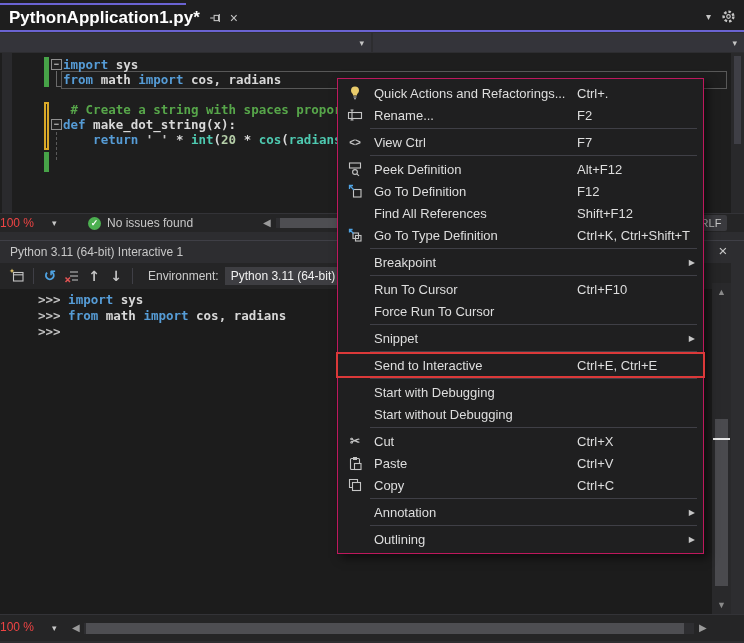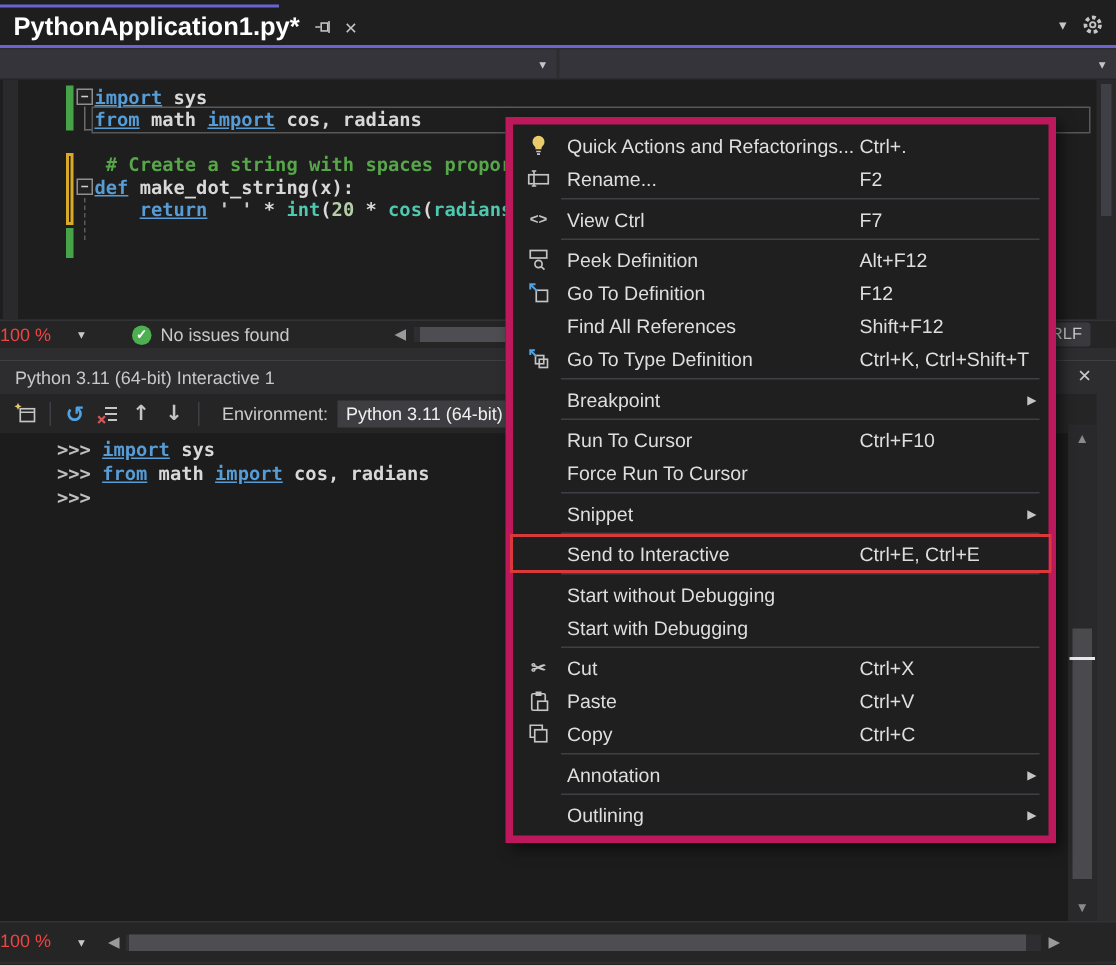--- a/index.html
+++ b/index.html
@@ -27,21 +27,21 @@
   .chg-yellow{top:49px;height:48px;border:2px solid var(--yellow-bar);box-sizing:border-box;background:transparent;}
   .chg-green2{top:99px;height:20px;background:var(--green-bar);}
   .fold{position:absolute;left:51px;width:11px;height:11px;border:1px solid #8F8F8F;background:#222;
         color:#CFCFCF;font:bold 9px "Liberation Sans",sans-serif;line-height:9px;text-align:center;box-sizing:border-box;}
   .fold1{top:6px;} .fold2{top:66px;}
   .extent{position:absolute;left:56px;top:18px;width:5px;height:15px;border-left:1px solid #6A6A6A;border-bottom:1px solid #6A6A6A;}
   .dashedguide{position:absolute;left:56px;top:79px;height:28px;border-left:1px dashed #5A5A5A;}
   .curline{position:absolute;left:61px;top:18px;width:666px;height:18px;border:1px solid #585858;box-sizing:border-box;}
   .codewrap{position:absolute;left:63px;top:4px;white-space:pre;}
   .code-line{height:15px;line-height:15px;font:bold 12.5px "DejaVu Sans Mono",monospace;white-space:pre;}
-  .tk-kw{color:var(--tk-kw);text-decoration:underline;} .tk-pl{color:var(--tk-pl);} .tk-cm{color:var(--tk-cm);}
+  .tk-kw{color:var(--tk-kw);} .tk-pl{color:var(--tk-pl);} .tk-cm{color:var(--tk-cm);}
   .tk-st{color:var(--tk-st);} .tk-fn{color:var(--tk-fn);} .tk-nu{color:var(--tk-nu);}
   .tk-prompt{color:var(--tk-prompt);}
   .ed-vscroll{position:absolute;right:0;top:0;width:13px;height:160px;background:#29292B;}
   .ed-vthumb{position:absolute;left:3px;top:3px;width:7px;height:88px;background:#3F3F46;}
   
   .edstatus{position:absolute;left:0;top:213px;width:744px;height:19px;background:#252526;border-top:1px solid #333337;box-sizing:border-box;}
   .zoomlbl{position:absolute;left:0;top:2px;font-size:12px;color:#ef4444;}
   .zoomchev{position:absolute;left:52px;top:4px;font-size:9px;color:#C8C8C8;}
   .checkdot{position:absolute;left:88px;top:3px;width:13px;height:13px;border-radius:50%;background:var(--check-green);
             color:#fff;font:bold 9px "Liberation Sans",sans-serif;line-height:13px;text-align:center;}
@@ -69,21 +69,21 @@
   .repl{position:absolute;left:0;top:48px;width:712px;height:325px;background:#1C1C1C;padding:3px 0 0 38px;box-sizing:border-box;}
   .repl-line{height:16px;line-height:16px;font:bold 12.5px "DejaVu Sans Mono",monospace;white-space:pre;}
   .pn-vscroll{position:absolute;left:712px;top:42px;width:19px;height:331px;background:#29292B;}
   .vs-arrow{position:absolute;left:0;width:19px;text-align:center;font-size:9px;color:#8A8A8A;}
   .pn-vthumb{position:absolute;left:3px;top:136px;width:13px;height:167px;background:#4A4A4E;}
   .caret-mark{position:absolute;left:1px;top:155px;width:17px;height:2px;background:#E8E8E8;}
   .right-strip{position:absolute;right:0;top:0;width:13px;height:403px;background:#2D2D30;}
   .pane-status{position:absolute;left:0;top:373px;width:744px;height:27px;background:#252526;border-top:1px solid #333337;box-sizing:border-box;}
   .pane-bottom{position:absolute;left:0;top:400px;width:744px;height:3px;background:#2D2D30;}
   
-  .ctxmenu{position:absolute;left:337px;top:78px;width:367px;background:#1F1F20;border:5px solid #be185d;
+  .ctxmenu{position:absolute;left:337px;top:78px;width:367px;background:#1F1F20;border:1px solid #be185d;
            box-sizing:border-box;padding:3px 0;z-index:20;box-shadow:4px 4px 9px rgba(0,0,0,0.55);}
   .menu-item{position:relative;display:flex;align-items:center;height:22px;padding:0 6px 0 4px;color:#DEDEDE;font-size:13px;}
   .mi-icon{width:26px;height:100%;display:flex;align-items:center;justify-content:center;flex:none;}
   .mi-label{flex:1;padding-left:6px;white-space:nowrap;}
   .mi-shortcut{width:120px;flex:none;text-align:left;white-space:nowrap;}
   .mi-arrow{position:absolute;right:8px;top:7px;font-size:8px;color:#C5C5C5;}
   .menu-sep{height:1px;background:#3F3F46;margin:2px 6px 2px 32px;}
   .txticon{font:bold 10px "Liberation Sans",sans-serif;color:#C5C5C5;}
   svg{display:block;}
 </style>
@@ -301,26 +301,26 @@
       </div>
       <div class="menu-sep"></div>
       <div class="menu-item highlighted" style="box-shadow: rgb(219, 57, 57) 0px 0px 0px 2px; align-items: center;">
         <span class="mi-icon"></span>
         <span class="mi-label">Send to Interactive</span>
         <span class="mi-shortcut">Ctrl+E, Ctrl+E</span>
       </div>
       <div class="menu-sep"></div>
       <div class="menu-item">
         <span class="mi-icon"></span>
+        <span class="mi-label">Start with Debugging</span>
+        <span class="mi-shortcut"></span>
+      </div>
+      <div class="menu-item">
+        <span class="mi-icon"></span>
         <span class="mi-label">Start without Debugging</span>
-        <span class="mi-shortcut"></span>
-      </div>
-      <div class="menu-item">
-        <span class="mi-icon"></span>
-        <span class="mi-label">Start with Debugging</span>
         <span class="mi-shortcut"></span>
       </div>
       <div class="menu-sep"></div>
       <div class="menu-item">
         <span class="mi-icon">
           <span class="txticon" style="font-size:12px;">✂</span>
         </span>
         <span class="mi-label">Cut</span>
         <span class="mi-shortcut">Ctrl+X</span>
       </div>

